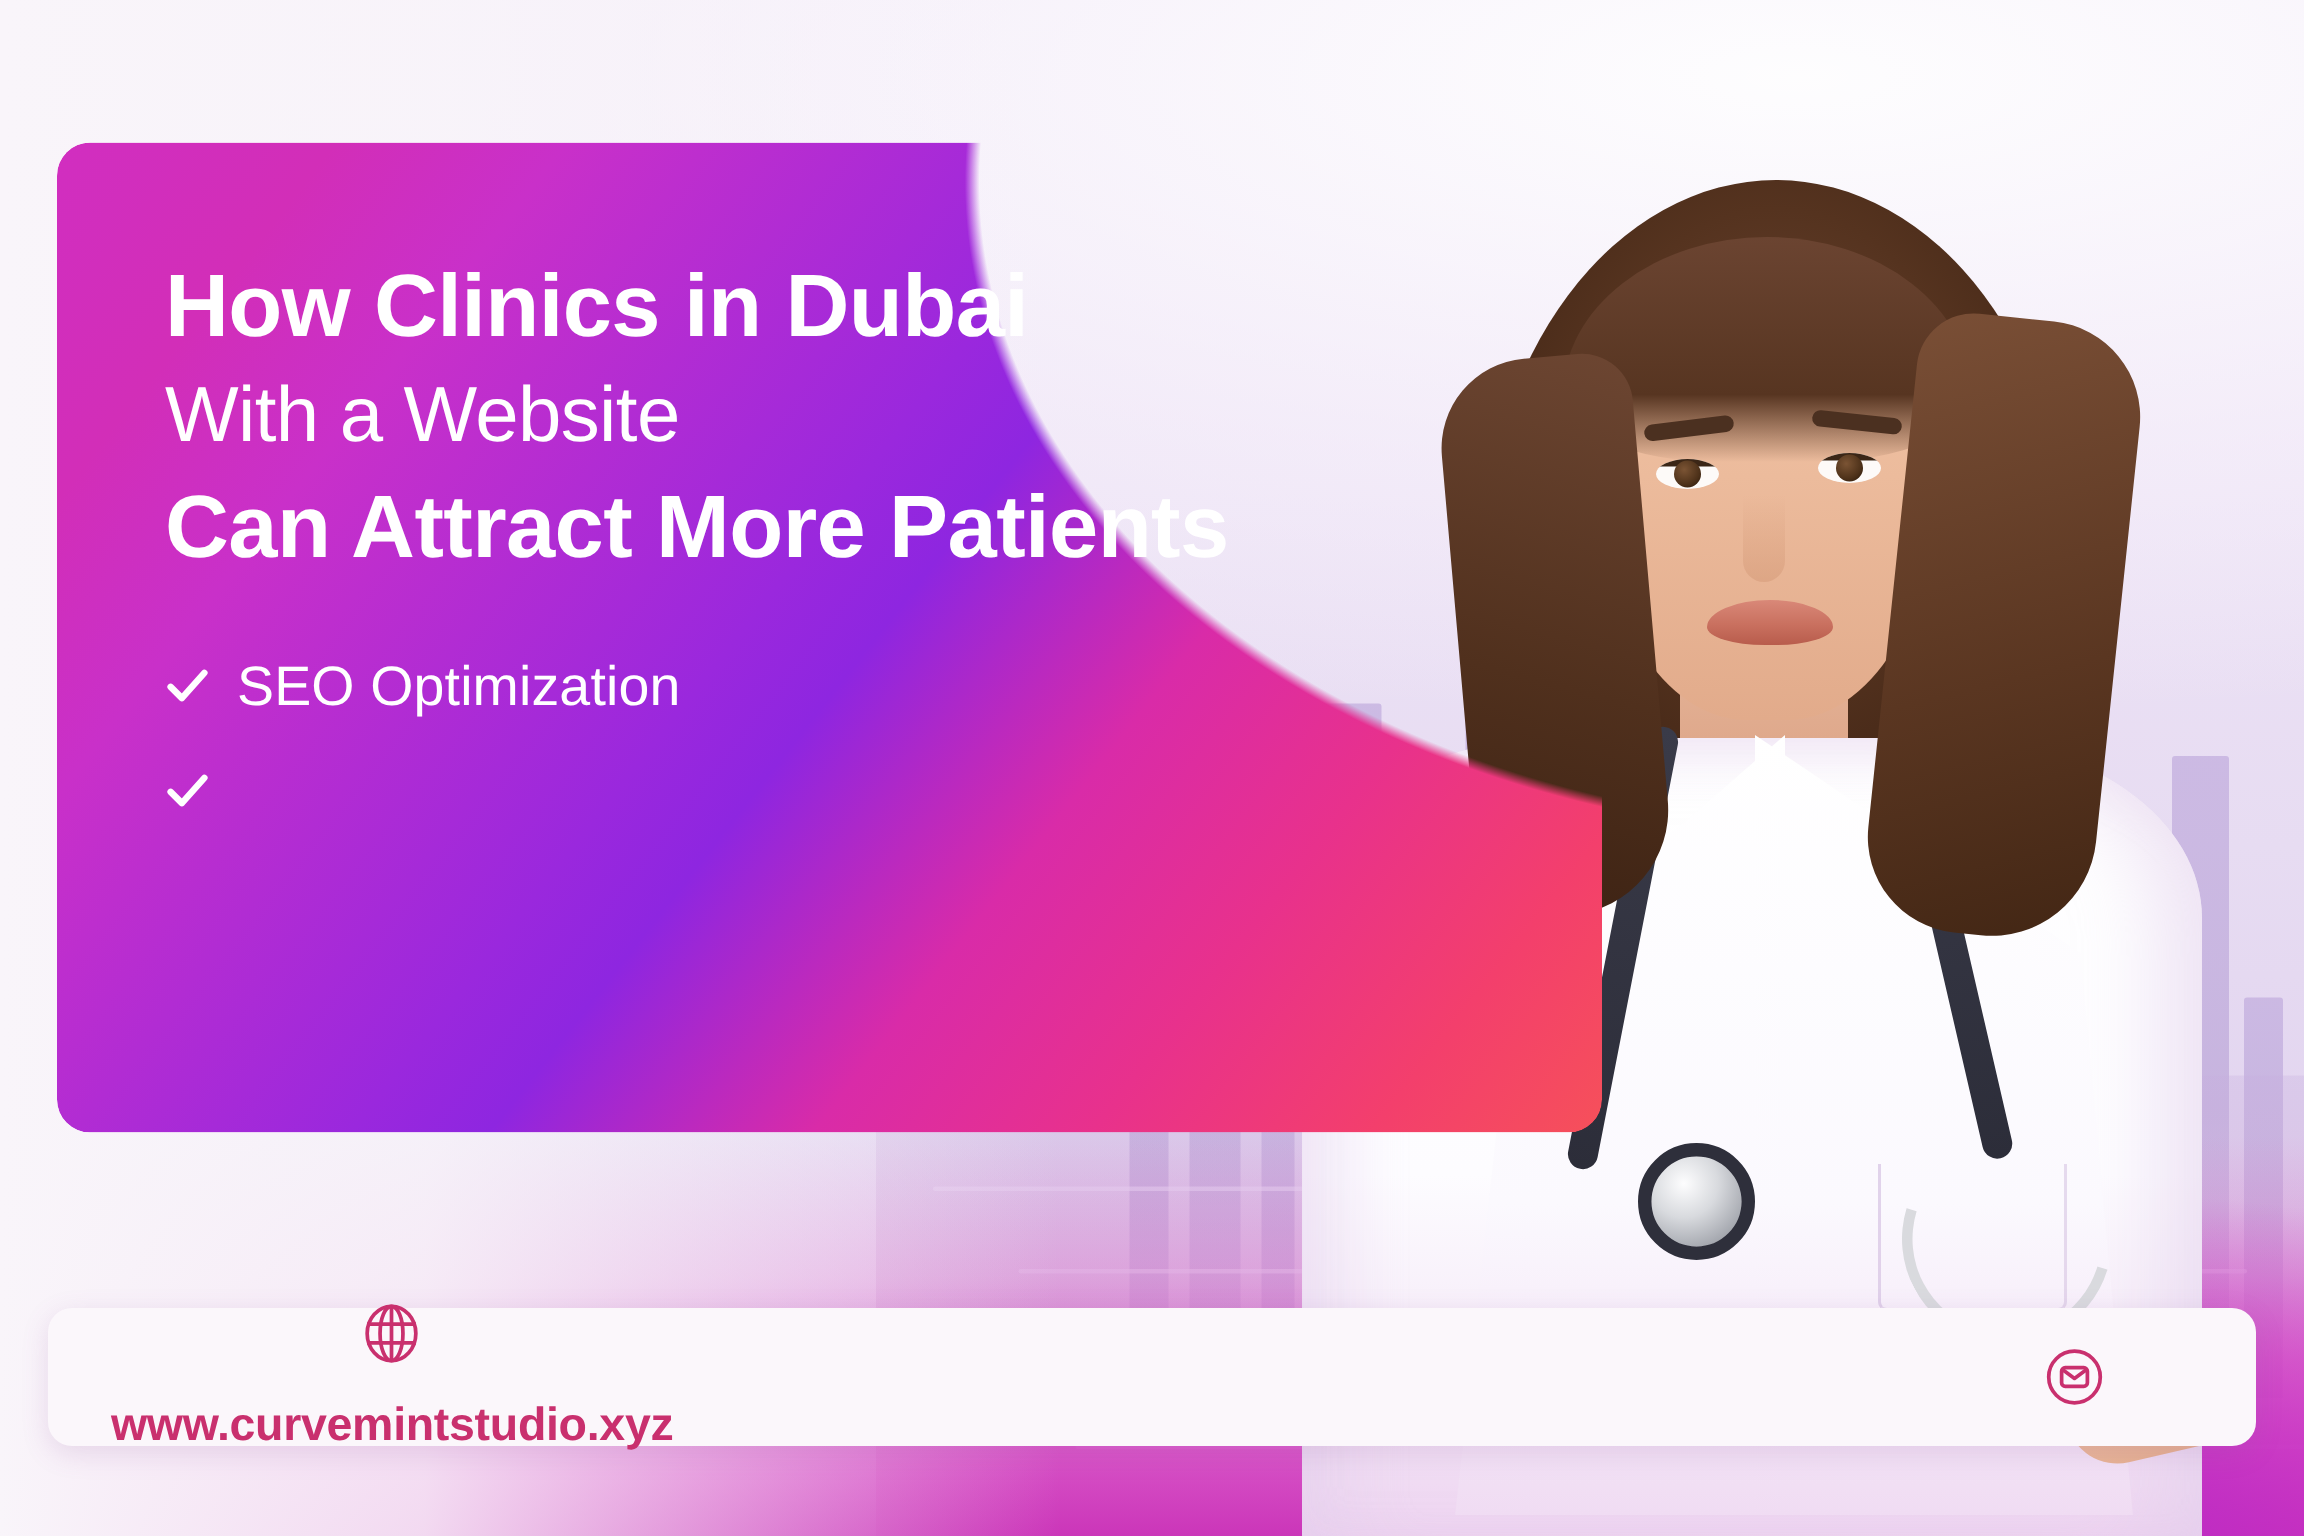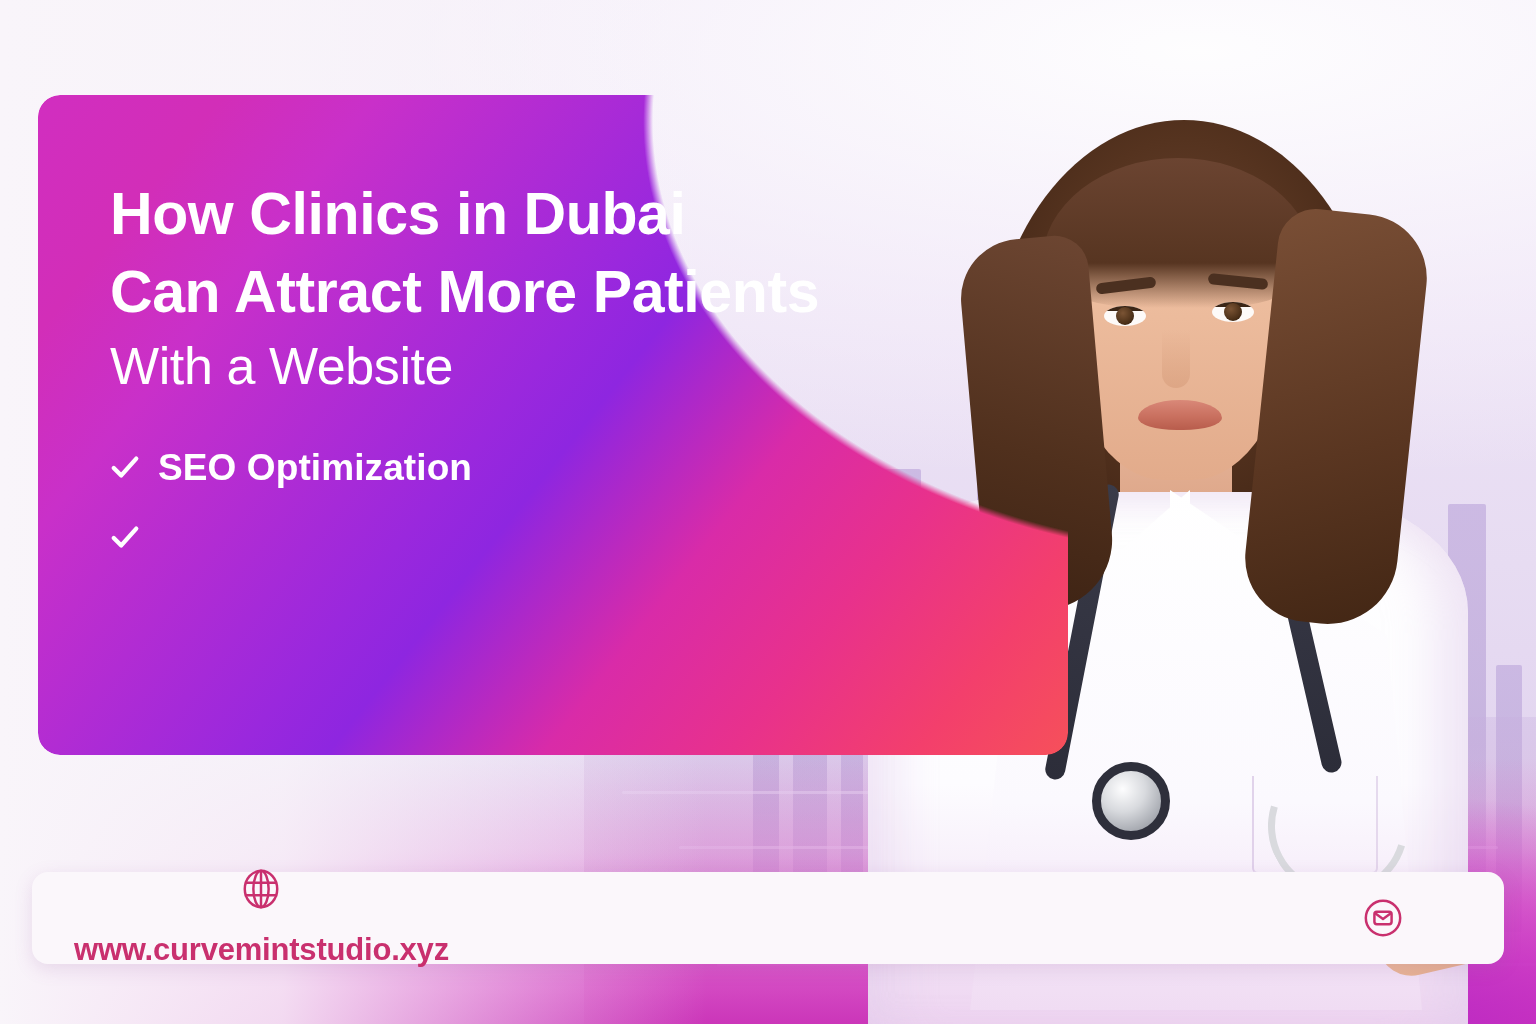--- a/index.html
+++ b/index.html
@@ -167,34 +167,34 @@
       #e8318c 78%,
       #f33f6c 90%,
       #f6505a 100%);
     border-radius:22px;
     -webkit-mask-image:
       radial-gradient(118% 132% at 118% 4%, rgba(0,0,0,0) 0%, rgba(0,0,0,0) 49.4%, #000 50.2%, #000 100%);
     mask-image:
       radial-gradient(118% 132% at 118% 4%, rgba(0,0,0,0) 0%, rgba(0,0,0,0) 49.4%, #000 50.2%, #000 100%);
   }
 
-  .panel-content{position:absolute;left:72px;top:80px;width:840px;}
+  .panel-content{position:absolute;left:72px;top:70px;width:840px;}
   .headline{
     color:#fff;font-weight:700;letter-spacing:-.4px;margin:0;
   }
   .hl-line{display:block;}
   .hl-1,.hl-2{font-size:59px;line-height:1.33;font-weight:700;}
   .hl-3{font-size:52px;line-height:1.32;font-weight:400;}
 
   .bullets{margin:48px 0 0 0;padding:0;list-style:none;}
   .bullet{display:flex;align-items:center;gap:18px;margin-bottom:36px;}
   .check{
     width:30px;height:30px;flex:0 0 30px;display:block;
   }
-  .bullet-label{color:#fff;font-size:37px;font-weight:700;letter-spacing:.1px;line-height:1;}
+  .bullet-label{color:#fff;font-size:37px;font-weight:400;letter-spacing:.1px;line-height:1;}
 
   
   .footer-card{
     position:absolute;left:32px;top:872px;width:1472px;height:92px;
     background:#fbf7fb;border-radius:16px;
     box-shadow:0 5px 18px rgba(150,90,160,.17);
     display:flex;align-items:center;
   }
   .contact{display:flex;align-items:center;gap:22px;}
   .contact.website{margin-left:42px;flex-direction:column;}
@@ -271,22 +271,22 @@
     <div class="nose"></div>
     <div class="lips"></div>
   </div>
 
   <div class="panel-wrap">
     <div class="panel"></div>
 
     <div class="panel-content">
       <h1 class="headline">
         <span class="hl-line hl-1">How Clinics in Dubai</span>
+        <span class="hl-line hl-3">With a Website</span>
         <span class="hl-line hl-2">Can Attract More Patients</span>
-        <span class="hl-line hl-3">With a Website</span>
       </h1>
 
       <ul class="bullets">
         <li class="bullet">
           <svg class="check" viewBox="0 0 32 32" fill="none">
             <path d="M4 17 L12 25 L28 7" stroke="#ffffff" stroke-width="4.6" stroke-linecap="round" stroke-linejoin="round"></path>
           </svg>
           <span class="bullet-label">SEO Optimization</span>
         </li>
         <li class="bullet">

